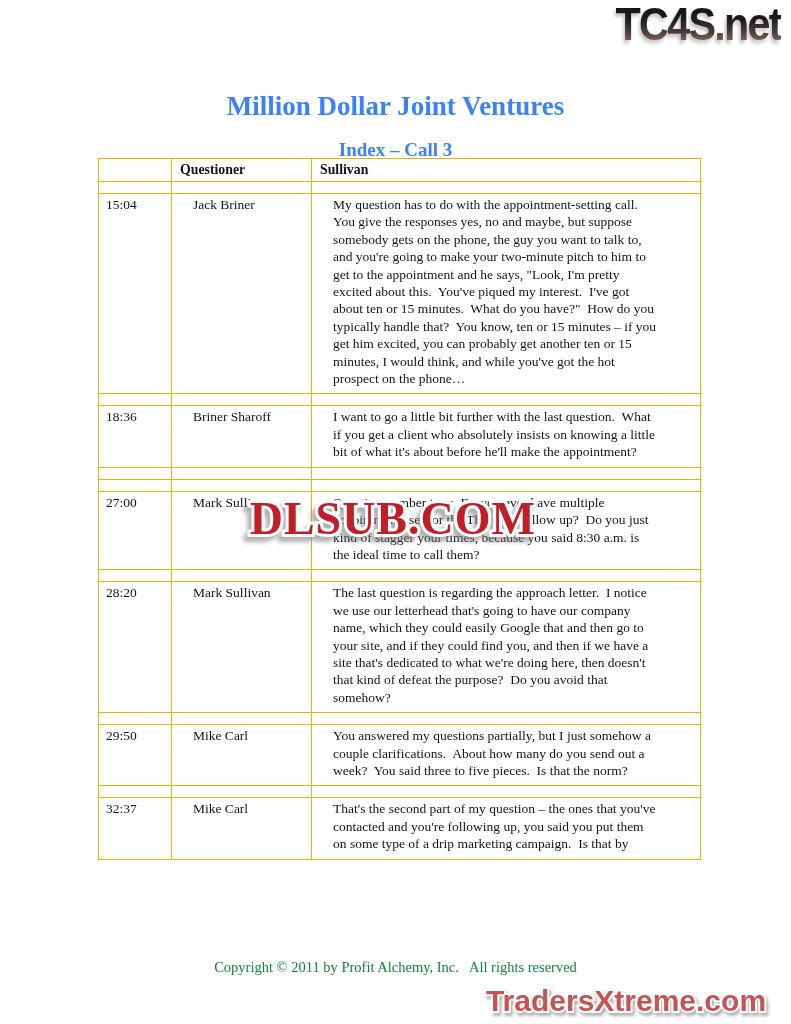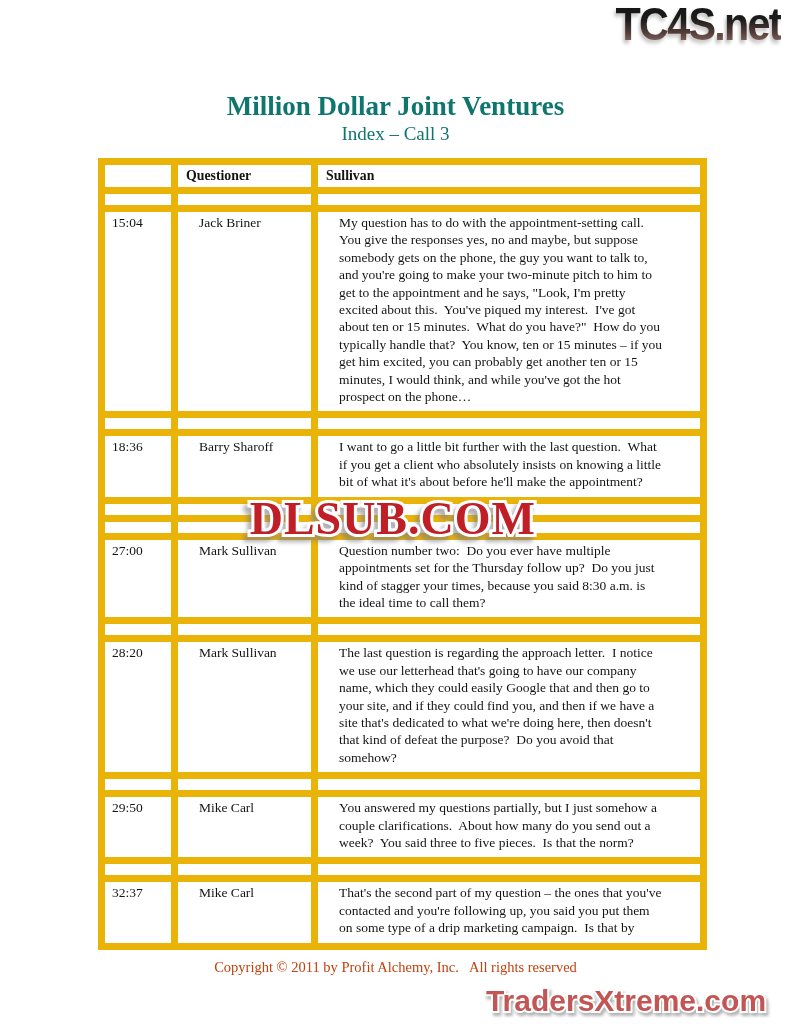--- a/index.html
+++ b/index.html
@@ -12,51 +12,51 @@
   .tc4s{
     position:absolute;top:0px;right:10px;
     font-family:"Liberation Sans", sans-serif;font-weight:bold;
     font-size:47px;letter-spacing:-2px;line-height:1.0;
     transform:scaleX(.88);transform-origin:100% 0;
     background:linear-gradient(180deg,#131313 0%,#1c1c1c 42%,#553e39 70%,#997a72 100%);
     -webkit-background-clip:text;background-clip:text;color:transparent;
     filter:drop-shadow(-2px 3px 2px rgba(150,150,150,.6));
   }
   
-  .title-block{position:absolute;top:92px;left:0;width:791px;text-align:center;color:#0f766e;}
+  .title-block{position:absolute;top:92px;left:0;width:791px;text-align:center;color:#3b82f6;}
   .title-main{font-size:27px;font-weight:bold;line-height:1.1;}
-  .title-sub{font-size:19px;font-weight:normal;line-height:1.2;margin-top:1px;}
+  .title-sub{font-size:19px;font-weight:bold;line-height:1.2;margin-top:17px;}
   
   table.doc{
     position:absolute;left:98px;top:158px;width:602px;
     border-collapse:collapse;table-layout:fixed;
     font-size:13.5px;line-height:17.4px;
   }
-  table.doc td,table.doc th{border:7px solid #eab308;}
+  table.doc td,table.doc th{border:1px solid #eab308;}
   table.doc th{
     text-align:left;font-size:13.8px;font-weight:bold;
     padding:2px 8px;height:18px;vertical-align:middle;
   }
   tr.spacer td{height:11px;padding:0;}
   tr.data td{vertical-align:top;padding:2px 8px 6px 21px;}
   td.c-time{padding-left:7px !important;}
   td.c-text{white-space:pre-wrap;}
   
   .watermark{
     position:absolute;left:50%;top:487px;transform:translateX(-51%);
     filter:drop-shadow(-4px 5px 2px rgba(125,125,125,.6));
   }
   .watermark text{
     font-family:"Liberation Serif", serif;font-weight:bold;font-size:46px;
     letter-spacing:1px;fill:#c01f28;stroke:#ffffff;stroke-width:6px;paint-order:stroke fill;
   }
   
   .copyright{
     position:absolute;top:959px;left:0;width:791px;text-align:center;
-    font-size:14.5px;white-space:pre;color:#c2410c;
+    font-size:14.5px;white-space:pre;color:#15803d;
   }
   .tx-logo{
     position:absolute;top:980px;right:0px;
     filter:drop-shadow(2px 3px 1.5px rgba(130,130,130,.6));
   }
   .tx-logo text{
     font-family:"Liberation Sans", sans-serif;font-weight:bold;font-size:30px;
     letter-spacing:0px;fill:#c15654;stroke:#ffffff;stroke-width:4px;paint-order:stroke fill;
   }
 </style>
@@ -102,21 +102,21 @@
 minutes, I would think, and while you've got the hot
 prospect on the phone…</td>
   </tr>
   <tr class="spacer">
         <td></td>
         <td></td>
         <td></td>
       </tr>
   <tr class="data">
     <td class="c-time">18:36</td>
-    <td class="c-q">Barry Sharoff</td>
+    <td class="c-q">Briner Sharoff</td>
     <td class="c-text">I want to go a little bit further with the last question.  What
 if you get a client who absolutely insists on knowing a little
 bit of what it's about before he'll make the appointment?</td>
   </tr>
   <tr class="spacer">
         <td></td>
         <td></td>
         <td></td>
       </tr>
   <tr class="spacer">

